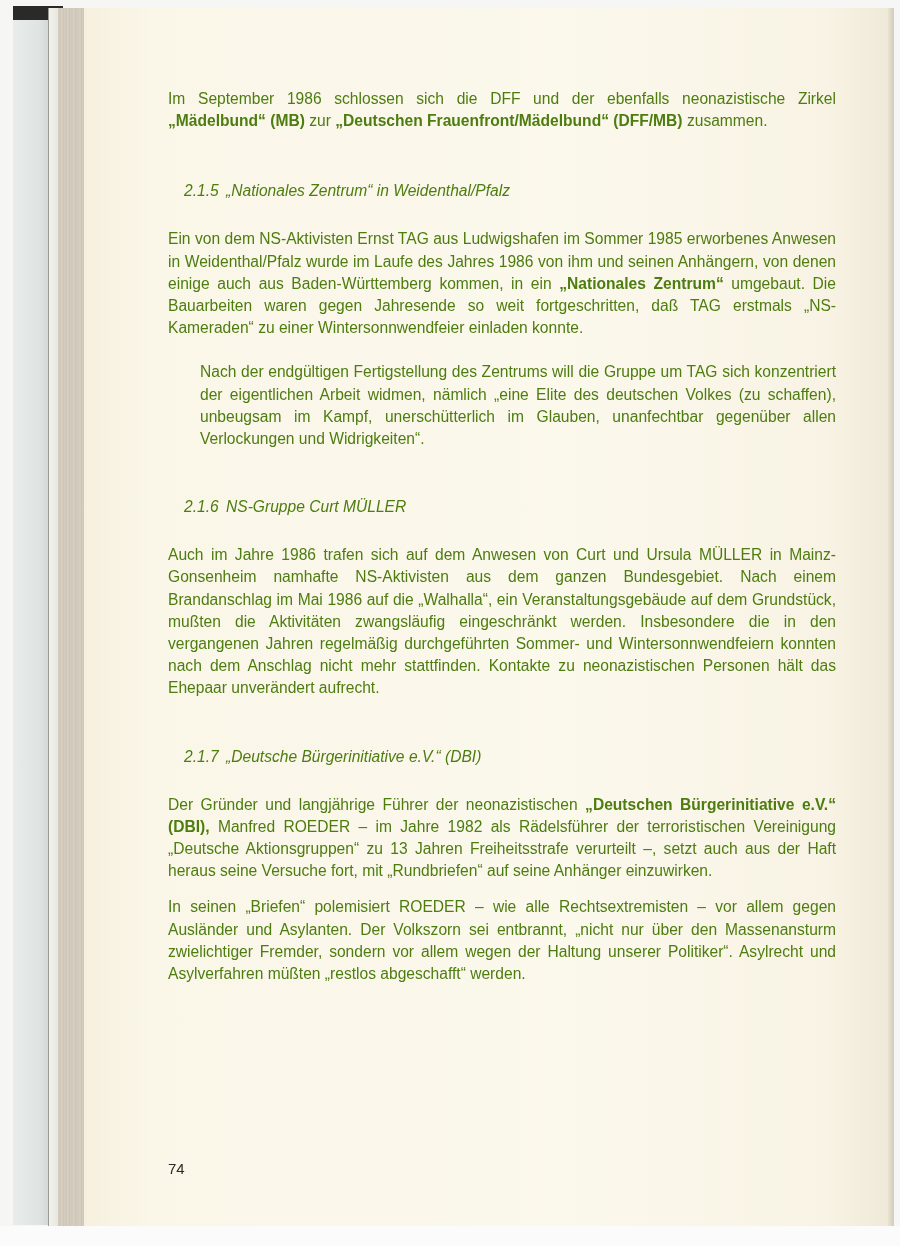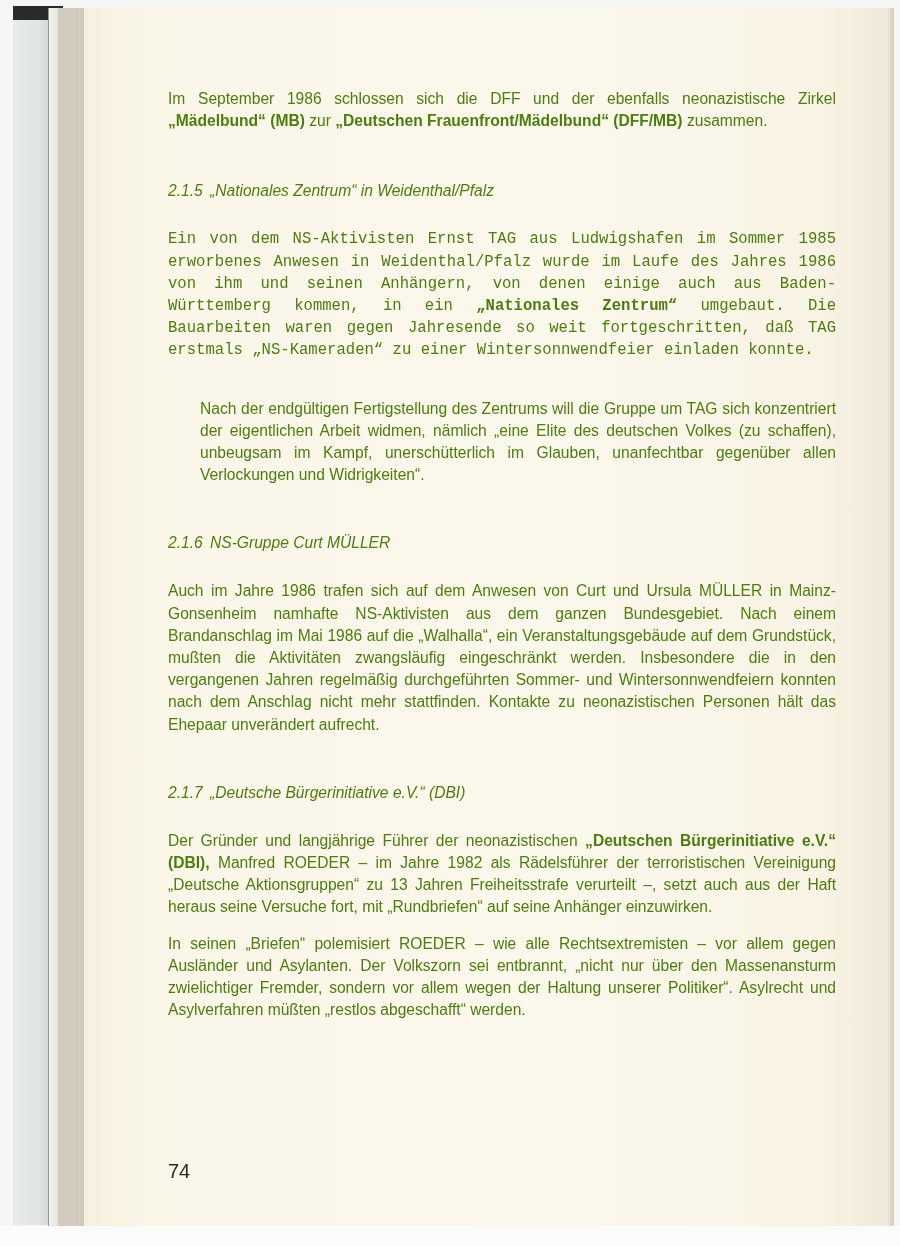--- a/index.html
+++ b/index.html
@@ -21,24 +21,24 @@
     }
     .page-right-shadow { position: absolute; left: 888px; top: 8px; width: 6px; height: 1218px; background: linear-gradient(90deg,#e9e3d2,#d2ccbc); }
     .bottom-white { position: absolute; left: 0; top: 1226px; width: 900px; height: 20px; background: #fbfbfb; }
 
     .content {
       position: absolute; left: 168px; top: 88px; width: 668px;
       color: #4d7c0f; font-size: 15.6px; line-height: 22.2px;
     }
     .para { margin: 0; text-align: justify; }
     .para b { font-weight: bold; }
-    .heading { margin: 0; font-style: italic; font-size: 15.6px; line-height: 22px; }
+    .heading { margin: 16px; font-style: italic; font-size: 15.6px; line-height: 22px; }
     .heading .num { display: inline-block; width: 42px; }
 
-    .page-number { position: absolute; left: 168px; top: 1160px; font-size: 20px; color: #2c2a26; }
+    .page-number { position: absolute; left: 168px; top: 1160px; font-size: 15px; color: #2c2a26; }
   </style>
 </head>
 <body>
 
 <div class="scan-bg"></div>
 <div class="corner-dark"></div>
 <div class="bg-left-strip"></div>
 <div class="page-edge"></div>
 <div class="page-stack"></div>
 <div class="page"></div>
@@ -48,21 +48,21 @@
 <div class="content">
 
   <p class="para" style="margin-bottom:48px;">
     <span>Im September 1986 schlossen sich die DFF und der ebenfalls neonazistische Zirkel </span><b>„Mädelbund“ (MB)</b><span> zur </span><b>„Deutschen Frauenfront/Mädelbund“ (DFF/MB)</b><span> zusammen.</span>
   </p>
 
   <p class="heading" style="margin-bottom:26px;">
     <span class="num">2.1.5</span><span>„Nationales Zentrum“ in Weidenthal/Pfalz</span>
   </p>
 
-  <p class="para" style="margin-bottom:36px;font-family:Liberation Mono, monospace;">
+  <p class="para" style="margin-bottom:22px;">
     <span>Ein von dem NS-Aktivisten Ernst TAG aus Ludwigshafen im Sommer 1985 erworbenes Anwesen in Weidenthal/Pfalz wurde im Laufe des Jahres 1986 von ihm und seinen Anhängern, von denen einige auch aus Baden-Württemberg kommen, in ein </span><b>„Nationales Zentrum“</b><span> umgebaut. Die Bauarbeiten waren gegen Jahresende so weit fortgeschritten, daß TAG erstmals „NS-Kameraden“ zu einer Wintersonnwendfeier einladen konnte.</span>
   </p>
 
   <p class="para" style="margin-bottom:46px;margin-left:32px;">
     <span>Nach der endgültigen Fertigstellung des Zentrums will die Gruppe um TAG sich konzentriert der eigentlichen Arbeit widmen, nämlich „eine Elite des deutschen Volkes (zu schaffen), unbeugsam im Kampf, unerschütterlich im Glauben, unanfechtbar gegenüber allen Verlockungen und Widrigkeiten“.</span>
   </p>
 
   <p class="heading" style="margin-bottom:26px;">
     <span class="num">2.1.6</span><span>NS-Gruppe Curt MÜLLER</span>
   </p>

